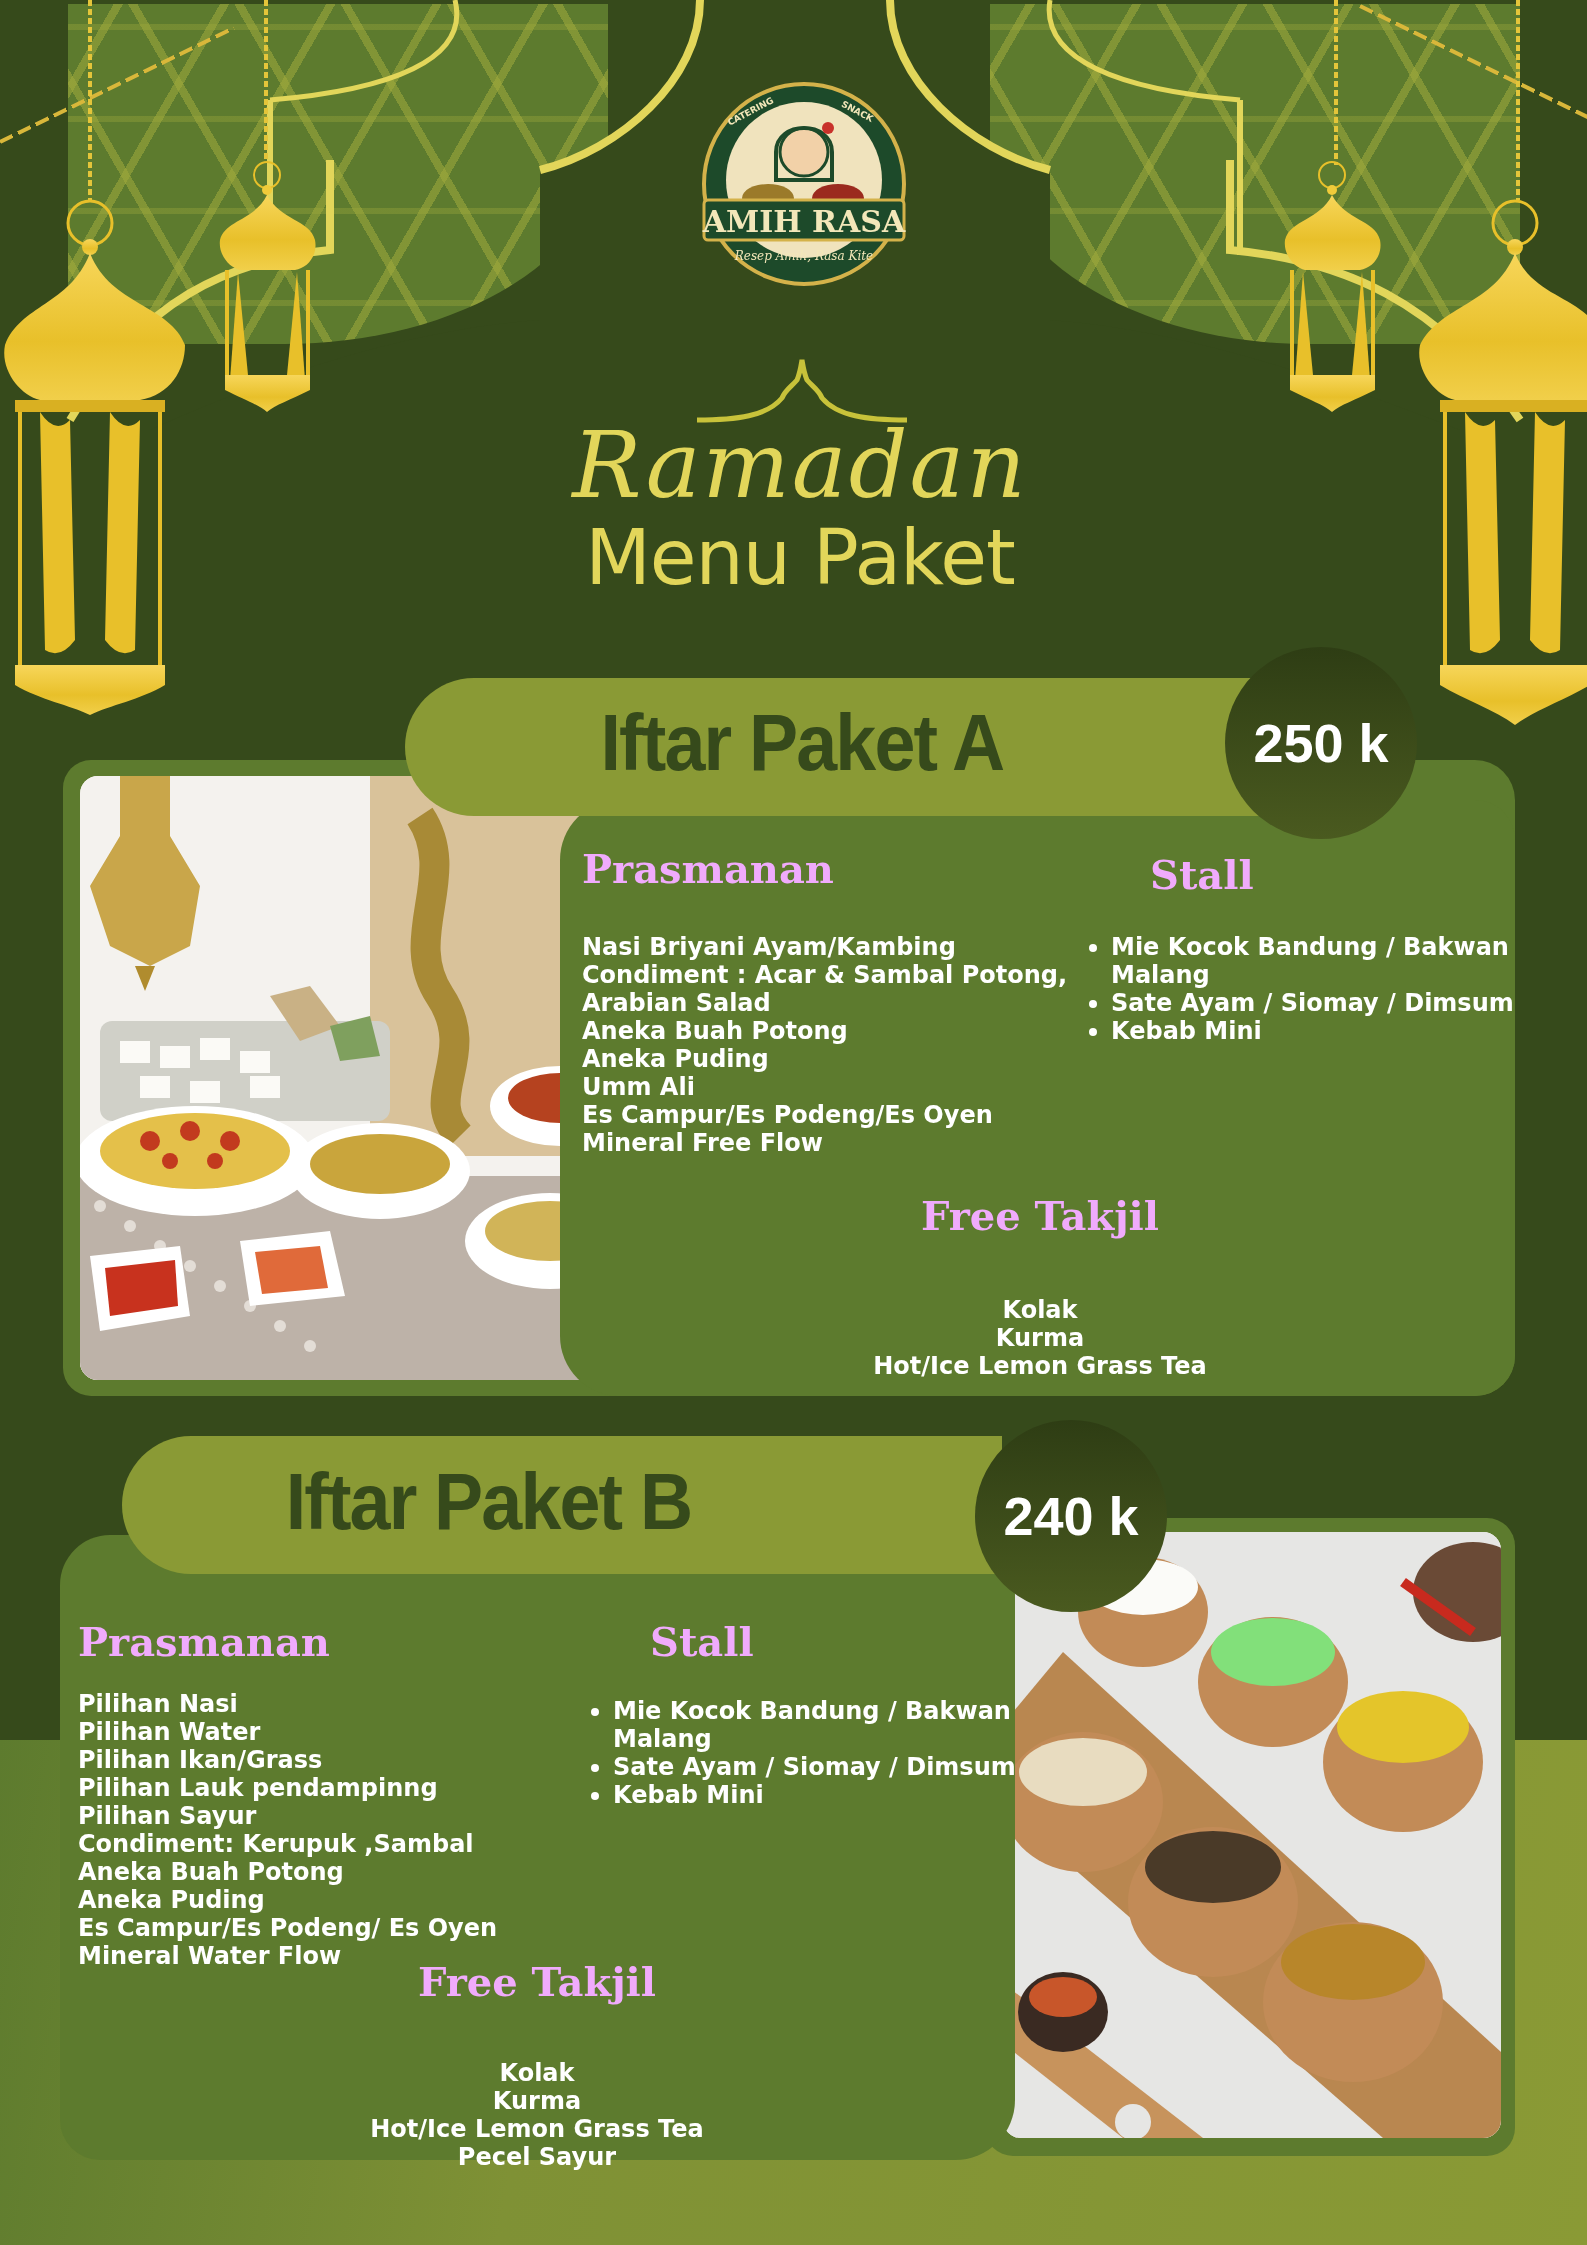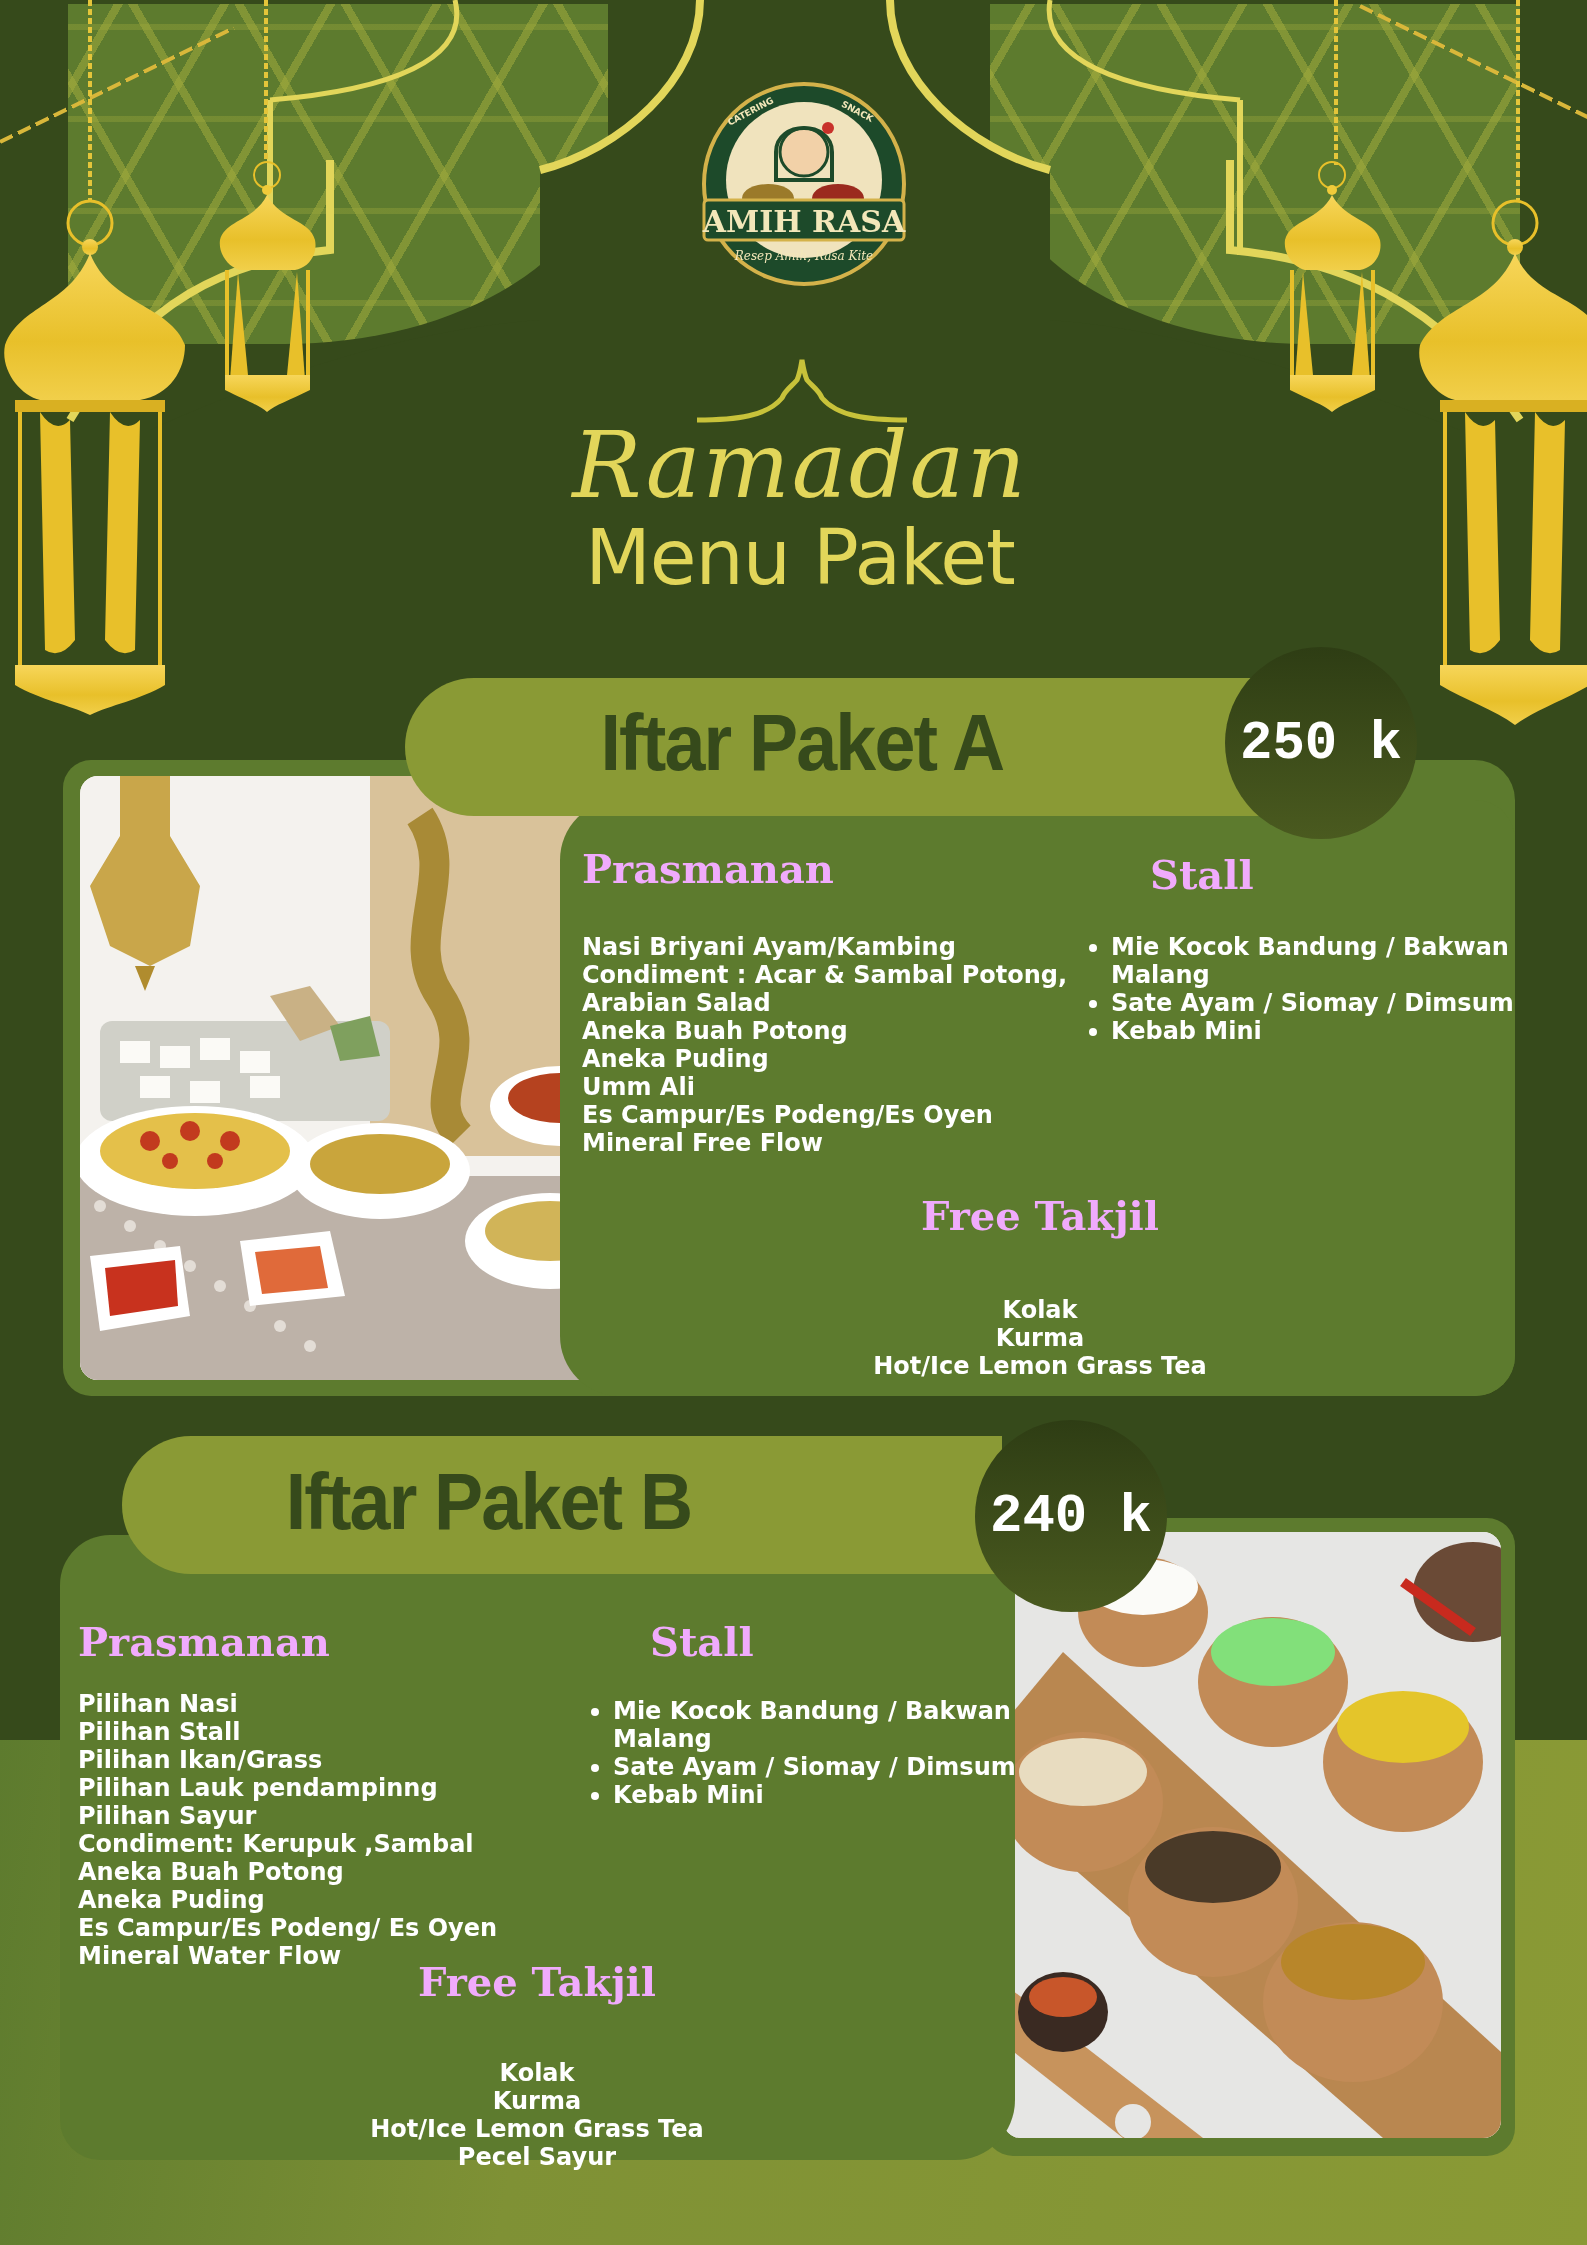--- a/index.html
+++ b/index.html
@@ -55,21 +55,21 @@
   .pill {
     position: absolute; background: #8a9a35; border-radius: 70px 0 0 70px;
   }
   .pill-title {
     position: absolute; font-family: "Liberation Sans", sans-serif; font-weight: bold;
     color: #364a1b; letter-spacing: -2px; line-height: 1; transform: scaleX(.92);
   }
   .price {
     position: absolute; border-radius: 50%;
     background: linear-gradient(180deg, #2e3d14 0%, #4a5a1f 100%);
-    color: #fff; font-family: Liberation Mono, monospace; font-weight: bold; text-align: left;
+    color: #fff; font-family: Liberation Sans, sans-serif; font-weight: bold; text-align: left;
     display: flex; align-items: center; justify-content: center;
   }
   .photo { position: absolute; overflow: hidden; border-radius: 18px; background: #f3f1ec; }
   .sec-title {
     position: absolute; font-family: "DejaVu Serif", serif; font-weight: bold; color: #f0abfc;
     line-height: 1;
   }
   .list { position: absolute; color: #fff; font-family: "DejaVu Sans", sans-serif; font-weight: bold; font-size: 24px; line-height: 28px; list-style: none; }
   .list li { white-space: nowrap; }
   .bullets { position: absolute; color: #fff; font-family: "DejaVu Sans", sans-serif; font-weight: bold; font-size: 24px; line-height: 28px; list-style: none; }
@@ -288,21 +288,21 @@
   </svg>
 </div>
 <div class="card" style="left:60px;top:1535px;width:955px;height:625px;border-radius:50px 60px 60px 40px;background:#5d7b2e;"></div>
 <div class="pill" style="left:122px;top:1436px;width:880px;height:138px;"></div>
 <div class="pill-title" style="left:268px;top:1462px;font-size:80px;">Iftar Paket B</div>
 <div class="price" style="left:975px;top:1420px;width:192px;height:192px;font-size:54px;">240 k</div>
 
 <div class="sec-title" style="left:78px;top:1622px;font-size:40px;">Prasmanan</div>
 <ul class="list" style="left:78px;top:1690px;">
   <li>Pilihan Nasi</li>
-  <li>Pilihan Stall</li>
+  <li>Pilihan Water</li>
   <li>Pilihan Ikan/Grass</li>
   <li>Pilihan Lauk pendampinng</li>
   <li>Pilihan Sayur</li>
   <li>Condiment: Kerupuk ,Sambal</li>
   <li>Aneka Buah Potong</li>
   <li>Aneka Puding</li>
   <li>Es Campur/Es Podeng/ Es Oyen</li>
   <li>Mineral Water Flow</li>
 </ul>
 

